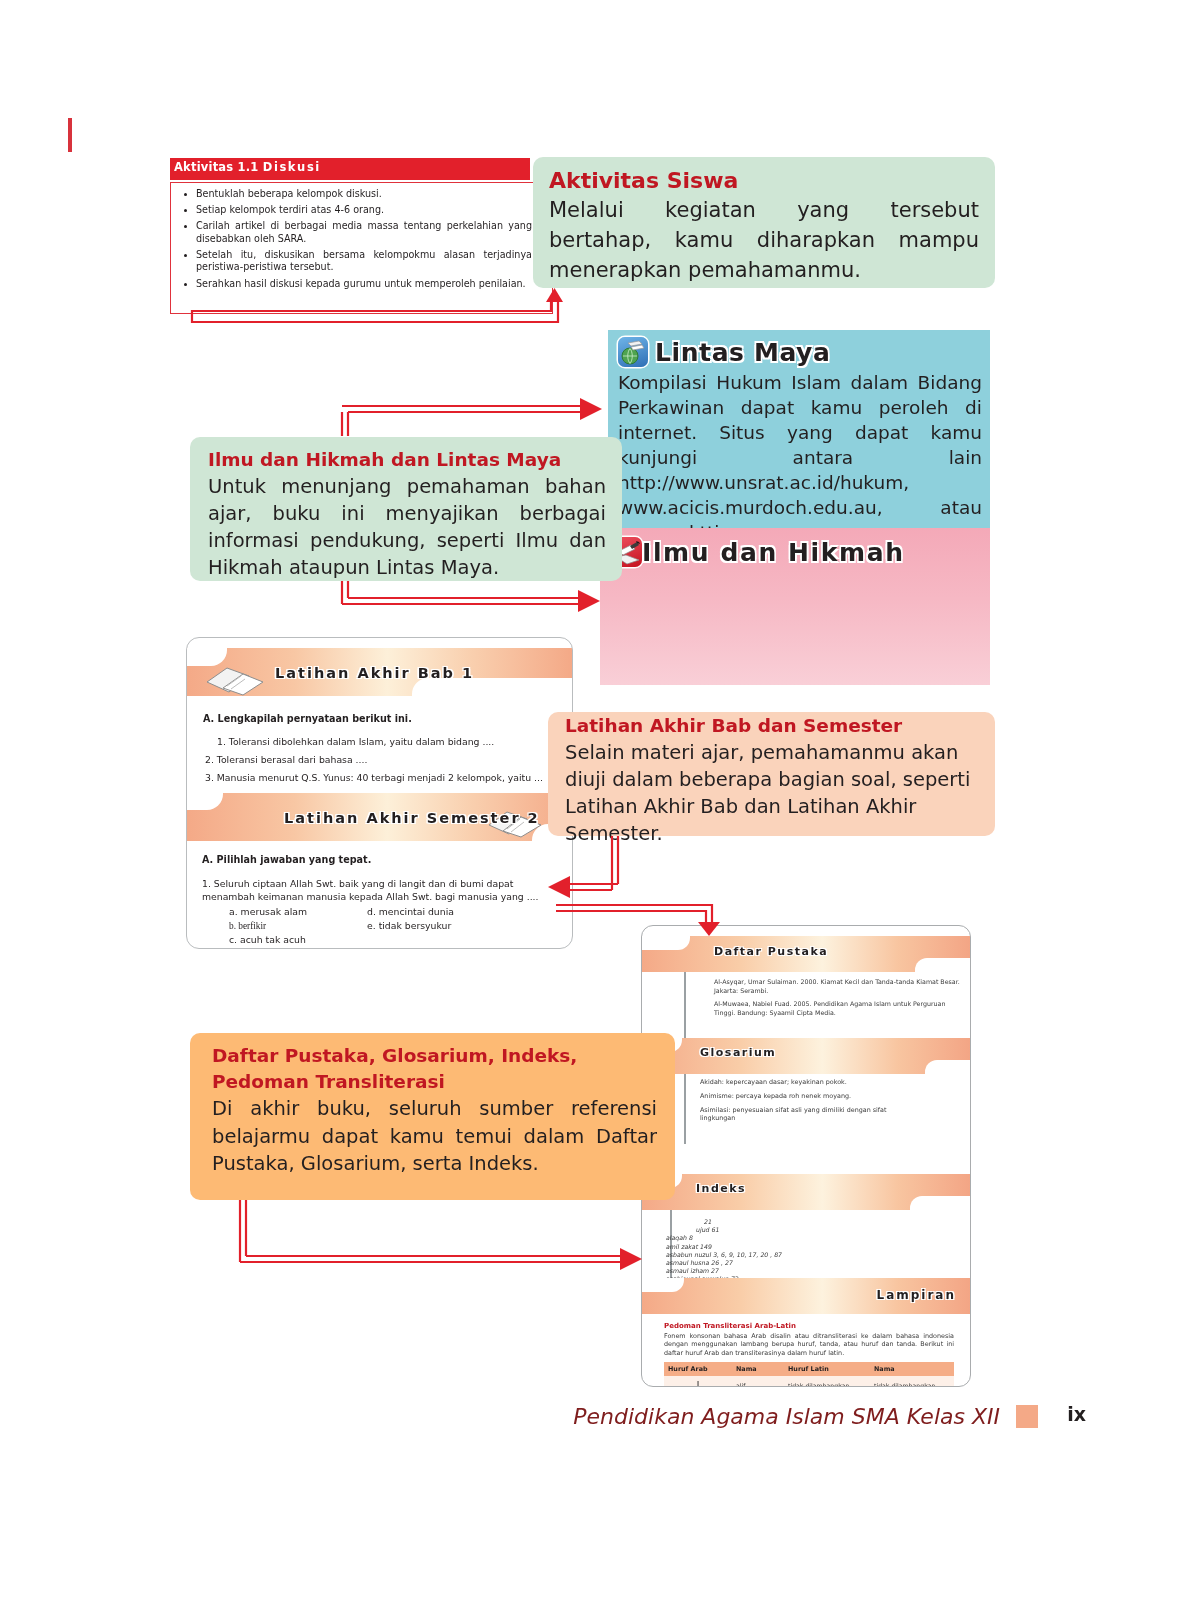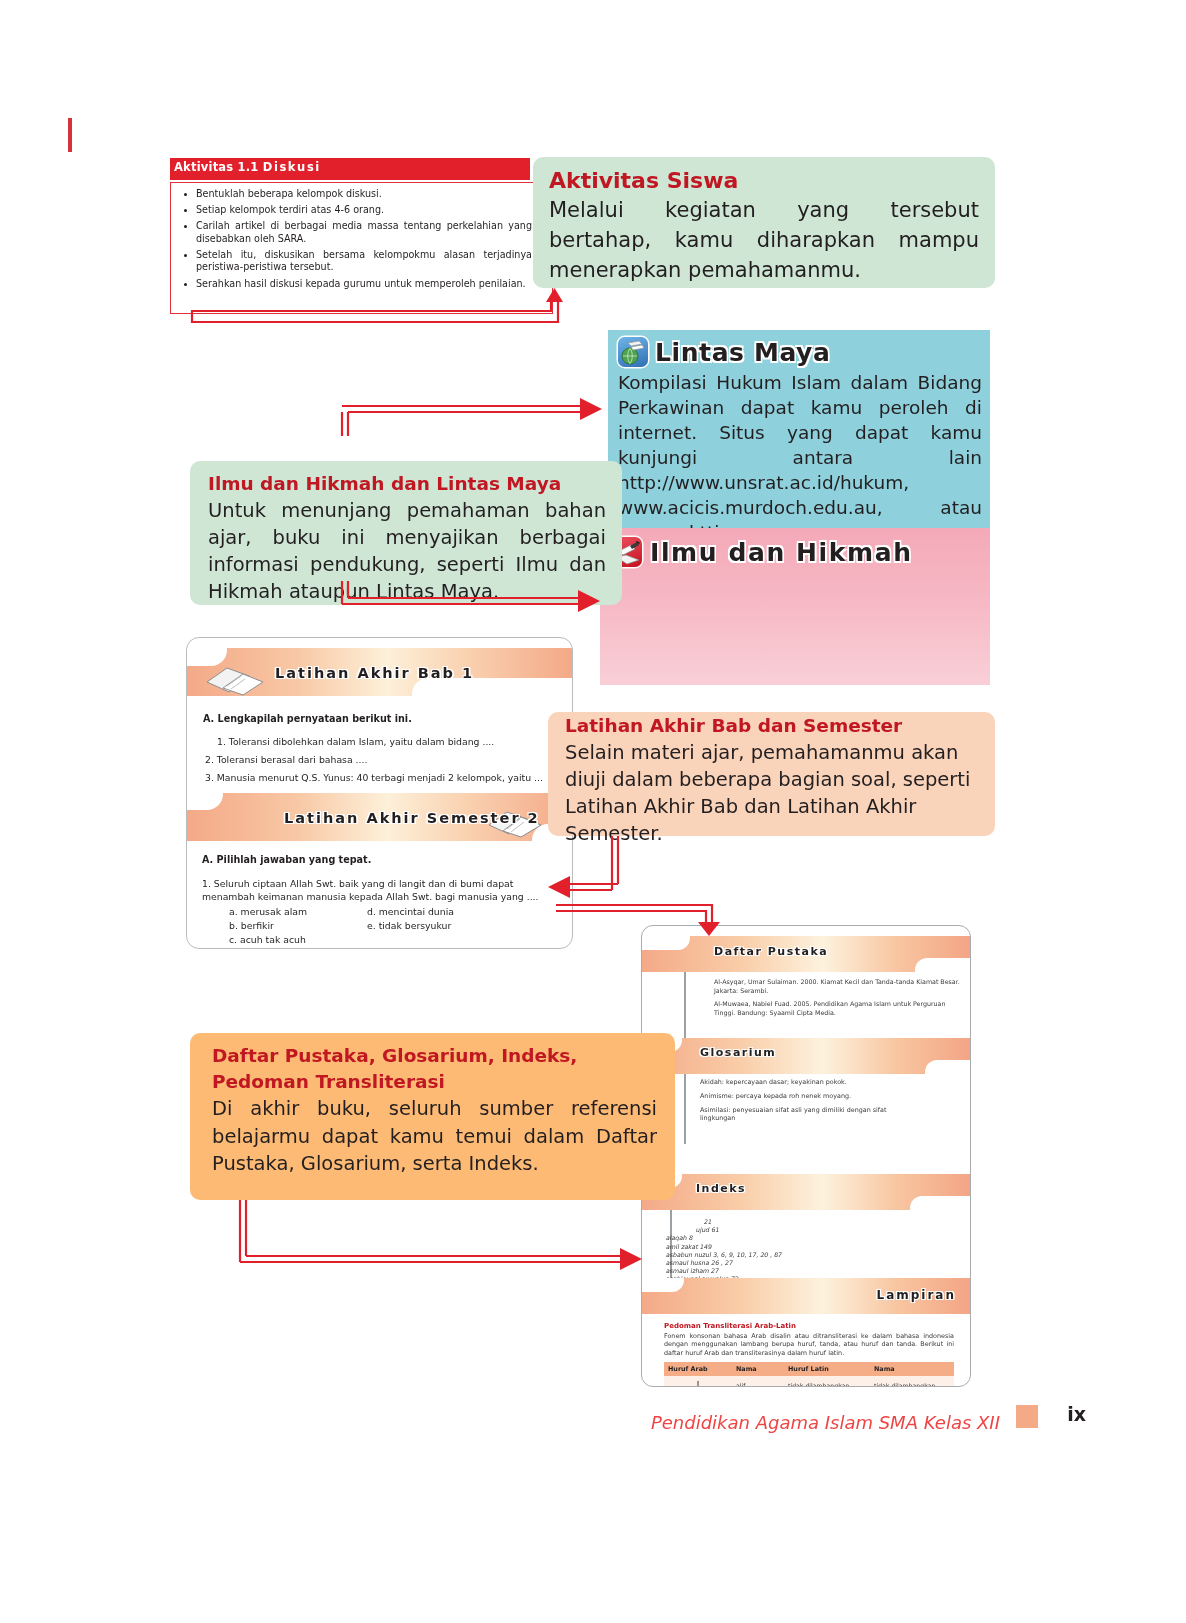--- a/index.html
+++ b/index.html
@@ -48,21 +48,20 @@
   #callout-aktivitas-siswa{
     left:533px;top:157px;width:462px;height:131px;background:#cfe6d5;
     padding:10px 16px 8px 16px;
   }
   #callout-aktivitas-siswa .ctitle{font-size:22px;line-height:28px;}
   #callout-aktivitas-siswa .cbody{font-size:21px;line-height:30px;}
 
   #callout-ilmu{
     left:190px;top:437px;width:432px;height:144px;background:#cfe6d5;
     padding:10px 16px 16px 18px;
-    margin-top:24px;
   }
   #callout-ilmu .ctitle{font-size:18.5px;line-height:26px;}
   #callout-ilmu .cbody{font-size:19.5px;line-height:27px;}
 
   #callout-latihan{
     left:548px;top:712px;width:447px;height:124px;background:#fad3bb;
     padding:1px 16px 8px 17px;
   }
   #callout-latihan .ctitle{font-size:18.5px;line-height:26px;}
   #callout-latihan .cbody{font-size:19.5px;line-height:27px;text-align:left;}
@@ -85,21 +84,21 @@
     text-shadow:-1.6px -1.6px 0 #fff,1.6px -1.6px 0 #fff,-1.6px 1.6px 0 #fff,1.6px 1.6px 0 #fff;
   }
   #lintas-maya .body{font-size:18.5px;line-height:25px;color:#231f20;text-align:justify;}
 
   
   #ilmu-hikmah{
     left:600px;top:528px;width:390px;height:157px;
     background:linear-gradient(180deg,#f4a9b8 0%,#f6b8c4 45%,#f9cfd7 100%);
     padding:4px 10px 4px 12px;box-sizing:border-box;
   }
-  #ilmu-hikmah .hdr{display:flex;align-items:center;gap:8px;height:40px;}
+  #ilmu-hikmah .hdr{display:flex;align-items:center;height:40px;}
   #ilmu-hikmah .hdr-text{
     font-size:25px;font-weight:bold;color:#231f20;letter-spacing:1.6px;
     text-shadow:-1.6px -1.6px 0 #fff,1.6px -1.6px 0 #fff,-1.6px 1.6px 0 #fff,1.6px 1.6px 0 #fff;
   }
   #ilmu-hikmah .body{font-size:18.5px;line-height:26px;color:#231f20;padding-top:8px;}
 
   .icon-tile{
     width:30px;height:30px;border-radius:7px;flex:0 0 auto;position:relative;
     box-shadow:0 0 0 1.5px #fff;
   }
@@ -158,21 +157,21 @@
   table.translit td{padding:2.5px 4px;color:#3a3a3a;vertical-align:middle;}
   table.translit tr.plain td{background:#fdf0e8;}
   .arabic{font-size:11px;}
 
   
   .arrow-svg{position:absolute;left:0;top:0;width:1186px;height:1623px;pointer-events:none;}
 
   
   #footer{left:0;top:1400px;width:1186px;height:40px;}
   #footer .ftext{
-    position:absolute;right:186px;top:12px;font-size:18px;font-style:italic;color:#ef4444;
+    position:absolute;right:186px;top:4px;font-size:22px;font-style:italic;color:#7f1d1d;
     white-space:nowrap;
   }
   #footer .fsq{position:absolute;right:148px;top:5px;width:22px;height:23px;background:#f4a987;}
   #footer .fnum{position:absolute;right:100px;top:3px;font-size:19px;font-weight:bold;color:#231f20;}
 </style>
 </head>
 <body>
 
 <div class="page">
 
@@ -262,21 +261,21 @@
         <path d="M2 19 L20 6 L40 13 L22 28 Z" fill="#f3f3f3" stroke="#8e8e8e" stroke-width="1"></path>
         <path d="M16 25 L34 11 L54 19 L34 31 Z" fill="#ffffff" stroke="#8e8e8e" stroke-width="1"></path>
         <path d="M20 23 L33 13 M24 26 L37 16" stroke="#bdbdbd" stroke-width="1"></path>
       </svg>
     </span>
     <div class="band-title" style="left:97px;top:172px;">Latihan Akhir Semester 2</div>
 
     <div class="abs qhead" style="left:15px;top:216px;">A.  Pilihlah jawaban yang tepat.</div>
     <div class="abs qtext" style="left:15px;top:240px;width:360px;">1.   Seluruh ciptaan Allah Swt. baik yang di langit dan di bumi dapat menambah keimanan manusia kepada Allah Swt. bagi manusia yang ....</div>
     <div class="abs qtext" style="left:42px;top:268px;">a.  merusak alam</div>
-    <div class="abs qtext" style="left:42px;top:282px;">b.  berfikir</div>
+    <div class="abs qtext" style="left:42px;top:282px;font-family:Liberation Serif, serif;">b.  berfikir</div>
     <div class="abs qtext" style="left:42px;top:296px;">c.  acuh tak acuh</div>
     <div class="abs qtext" style="left:180px;top:268px;">d.   mencintai dunia</div>
     <div class="abs qtext" style="left:180px;top:282px;">e.   tidak bersyukur</div>
   </div>
 
   <div class="abs callout" id="callout-latihan">
     <div class="ctitle">Latihan Akhir Bab dan Semester</div>
     <div class="cbody">Selain materi ajar, pemahamanmu akan diuji dalam beberapa bagian soal, seperti Latihan Akhir Bab dan Latihan Akhir Semester.</div>
   </div>
 

